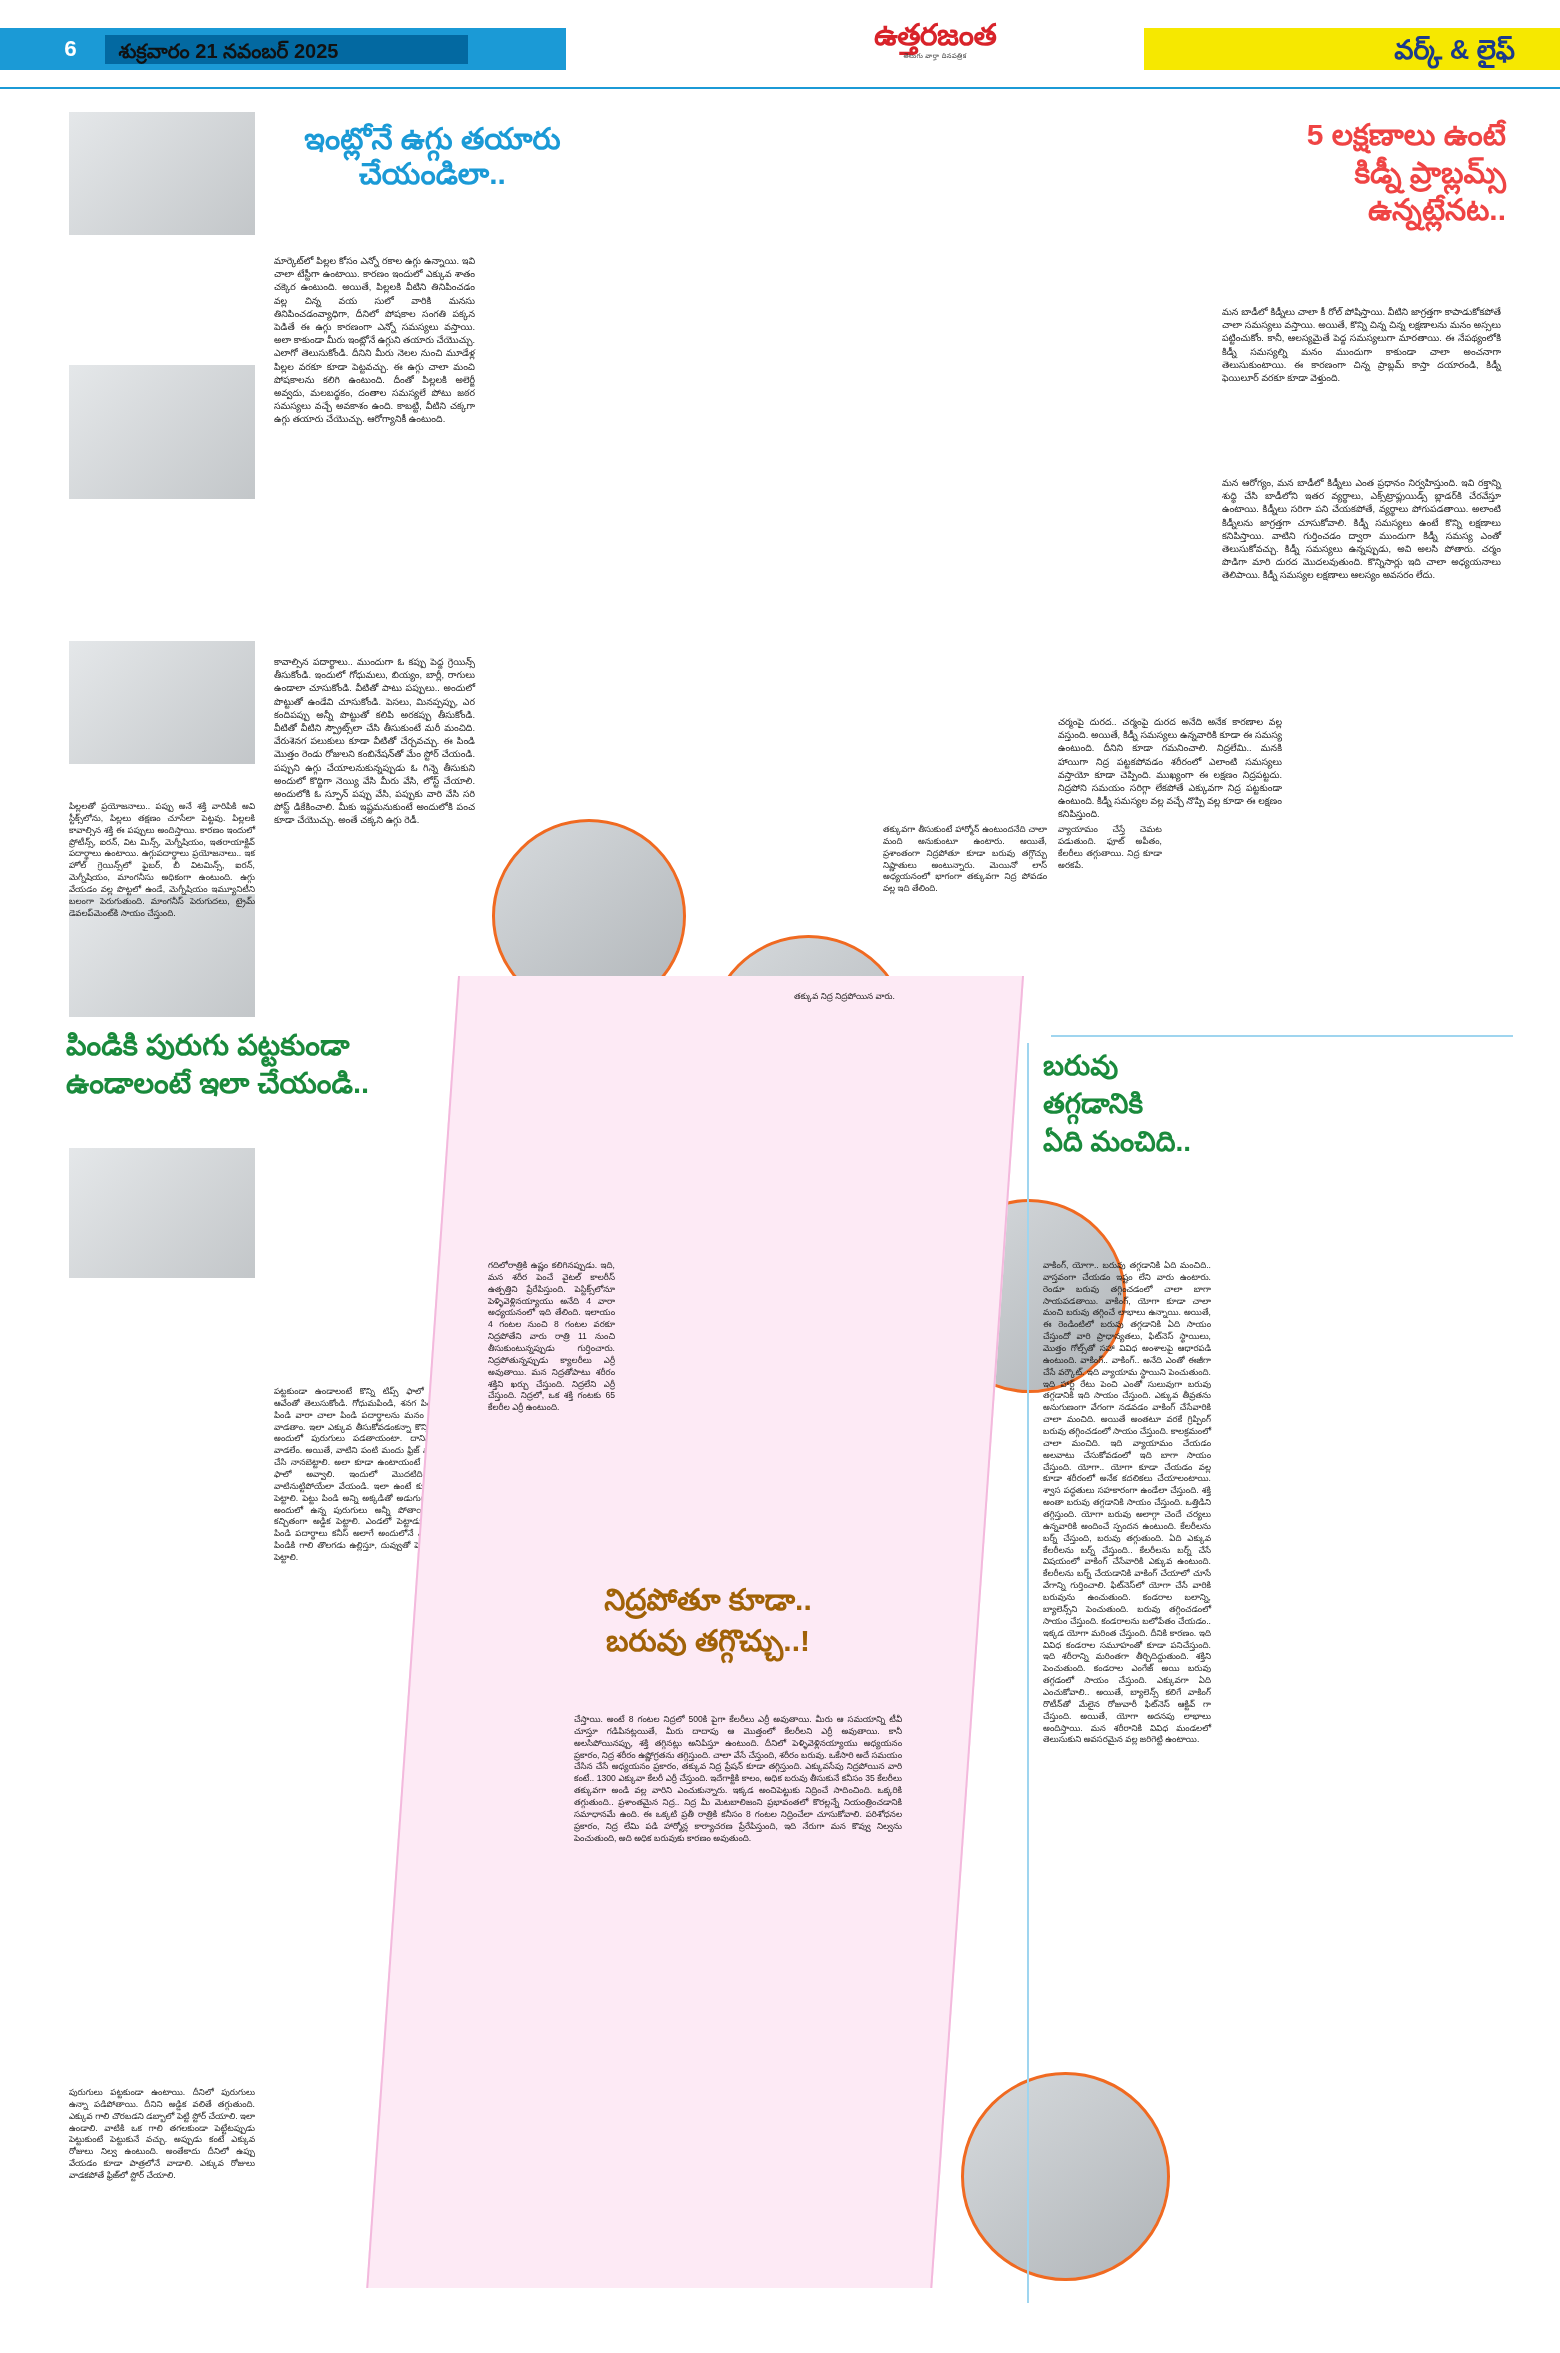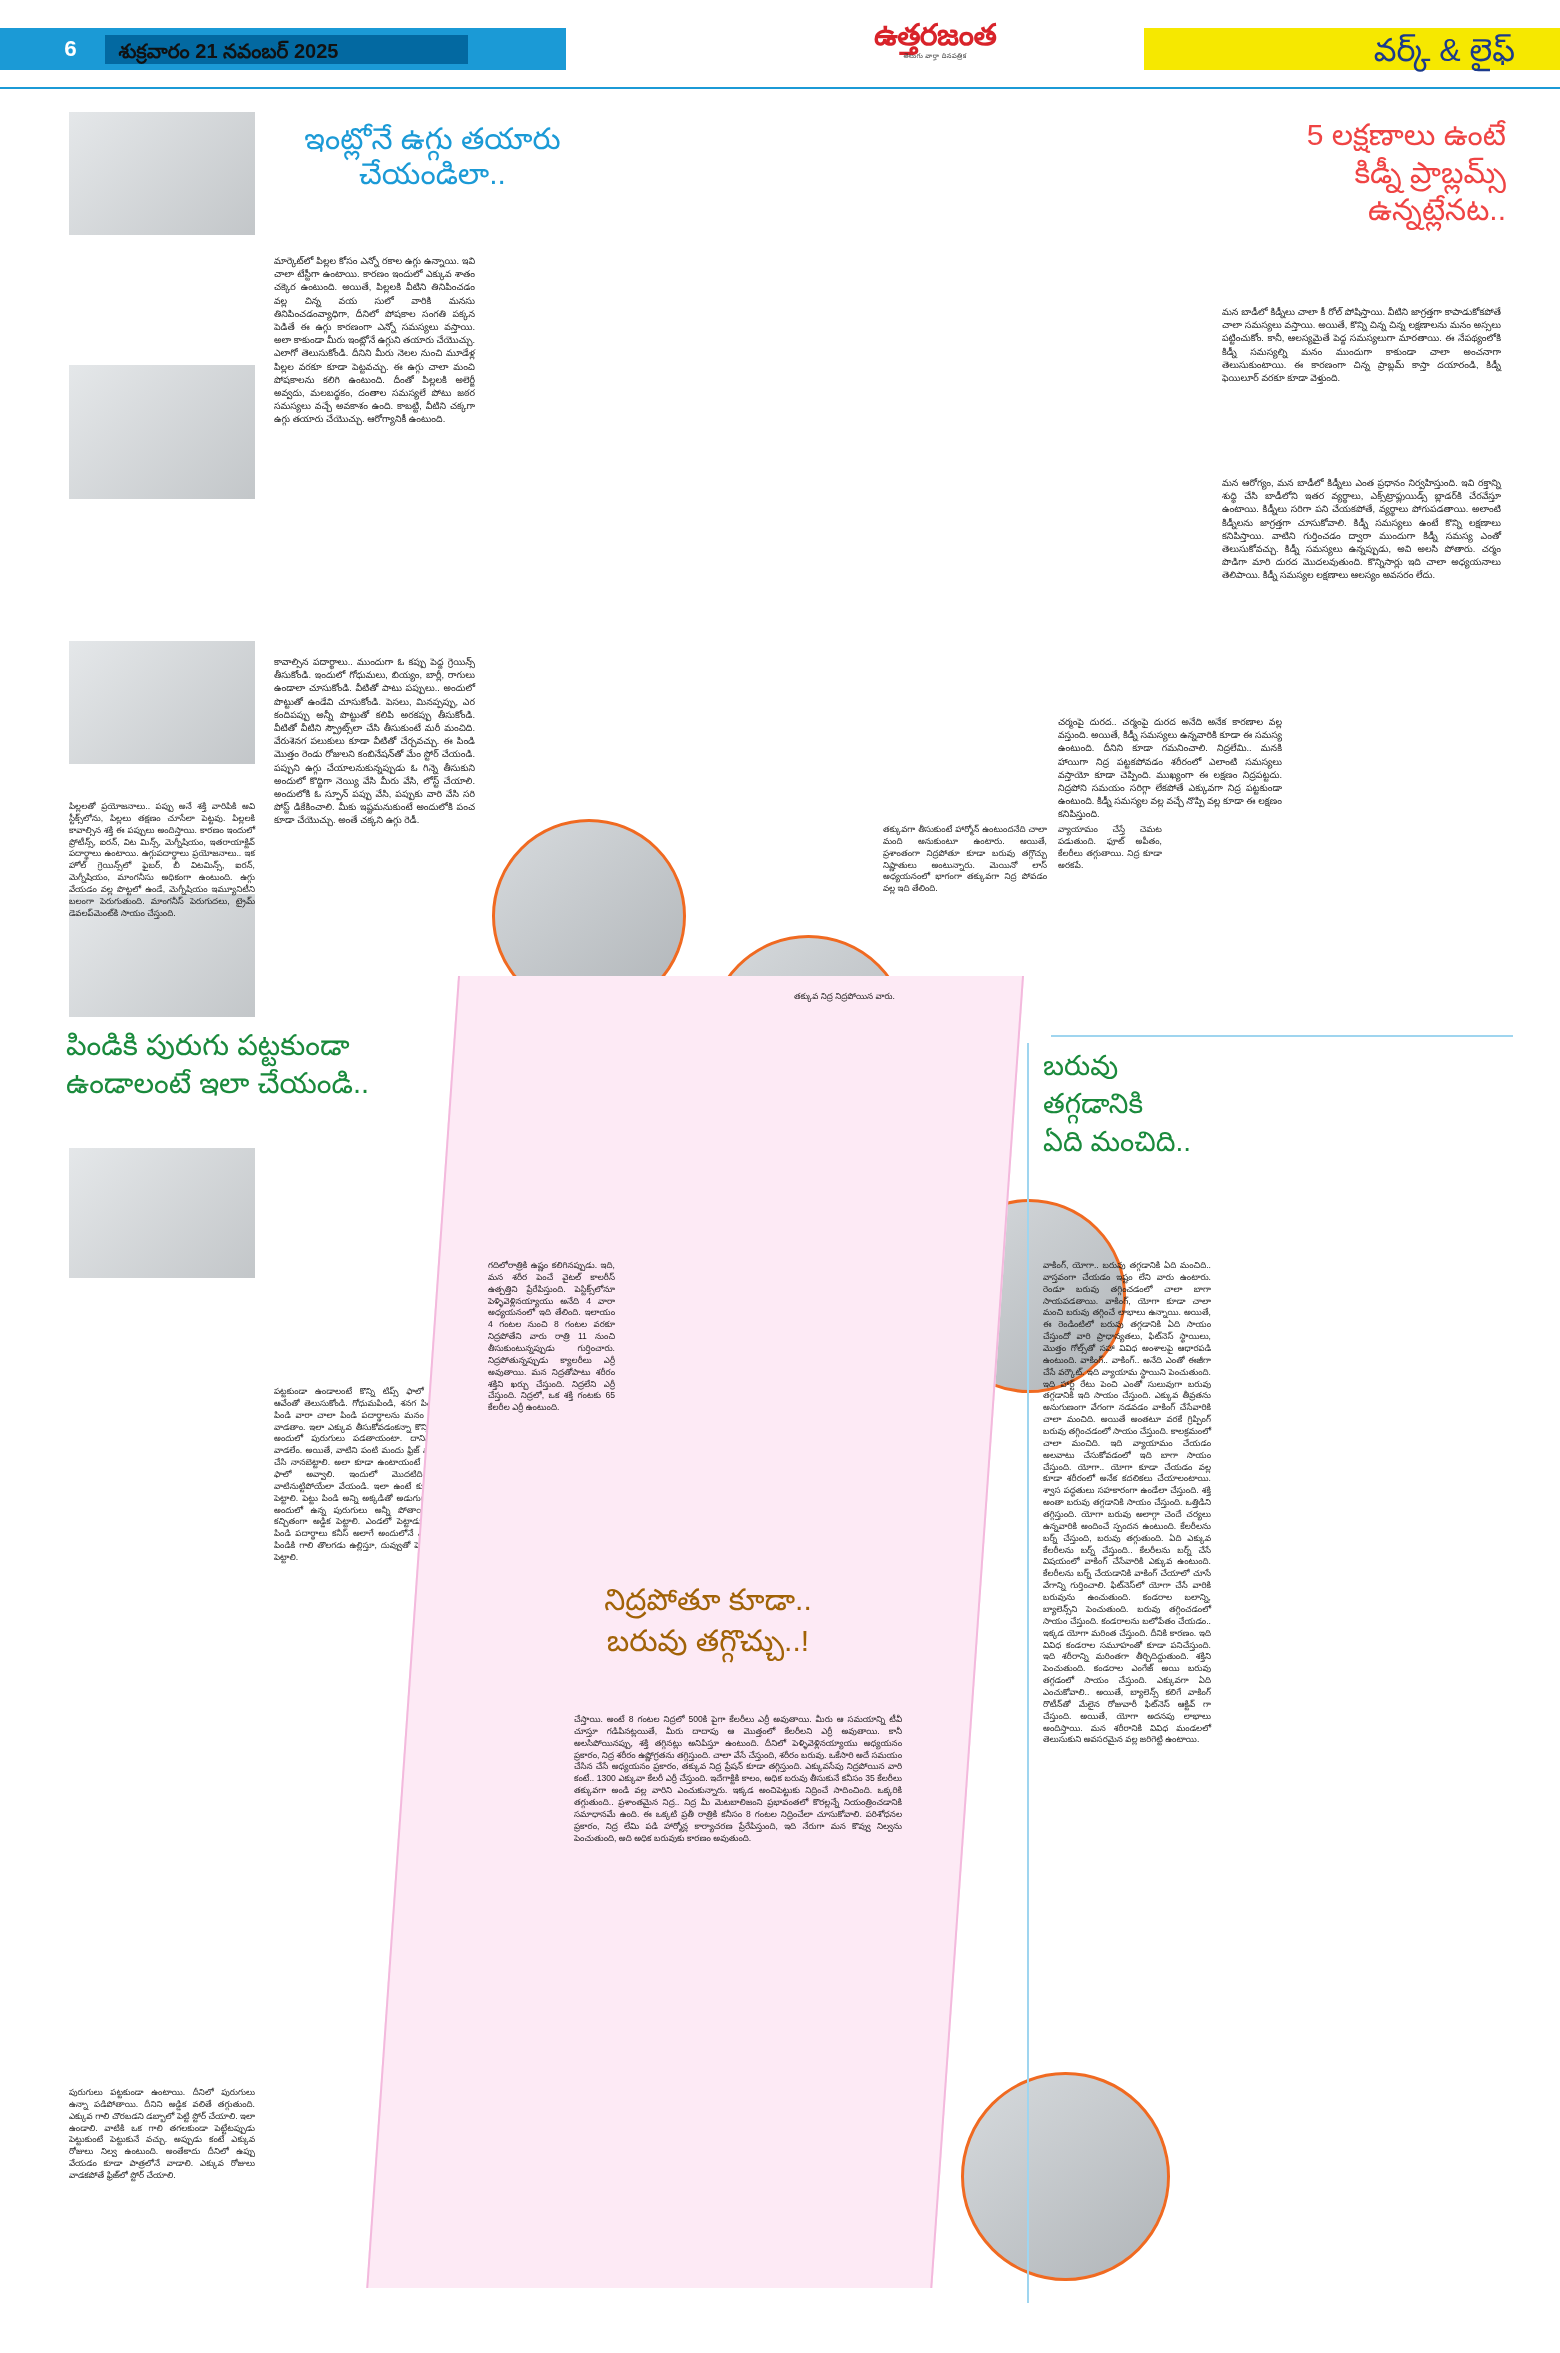--- a/index.html
+++ b/index.html
@@ -56,34 +56,34 @@
     display:block; color: #333; font-size: 6.7px; letter-spacing: 0.4px;
   }
   .mh-right-band {
     position: absolute; right: 0; top: 28px;
     width: 417px; height: 42px;
     background: #f6e800;
   }
   .mh-section {
     position: absolute; right: 46px; top: 33px;
     height: 34px;
-    color: #1b3a8c; font-size: 32px; font-weight: normal;
+    color: #1b3a8c; font-size: 27px; font-weight: bold;
     line-height: 34px; white-space: nowrap;
   }
 
   
   .blk { position: absolute; }
   .ph { background: #d9dde0; overflow: hidden; position: relative; }
   .ph::after {
     content: ""; position: absolute; inset: 0;
     background: linear-gradient(135deg, rgba(255,255,255,.30), rgba(0,0,0,.10));
   }
 
   .headline {
-    color: #1b9ad6; font-weight: normal; line-height: 1.18;
+    color: #1b9ad6; font-weight: bold; line-height: 1.18;
   }
   .headline.green { color: #1a8a3c; }
   .headline.pink  { color: #a16207; }
   .headline.red   { color: #ef4444; }
 
   .body-txt {
     color: #1a1a1a;
     font-size: 9.3px;
     line-height: 1.42;
     text-align: justify;

